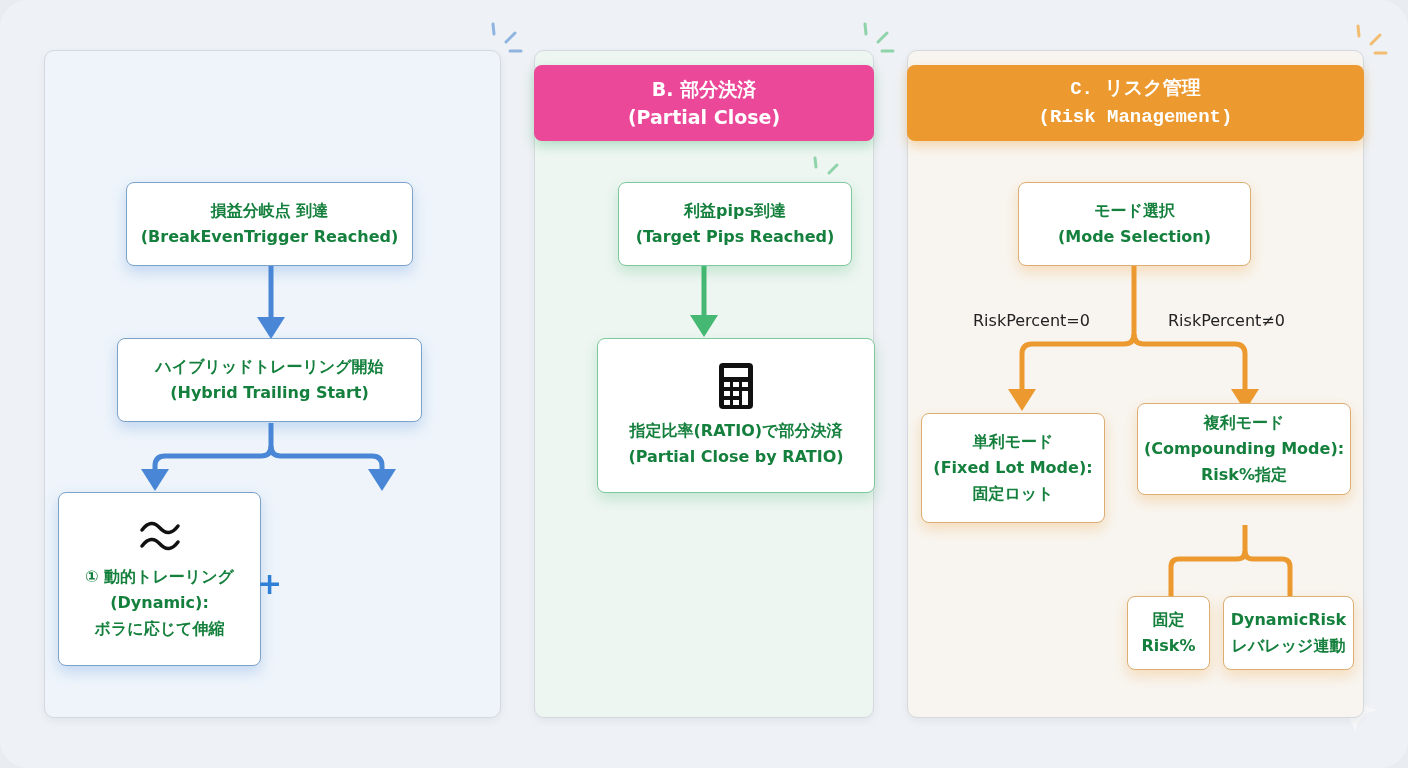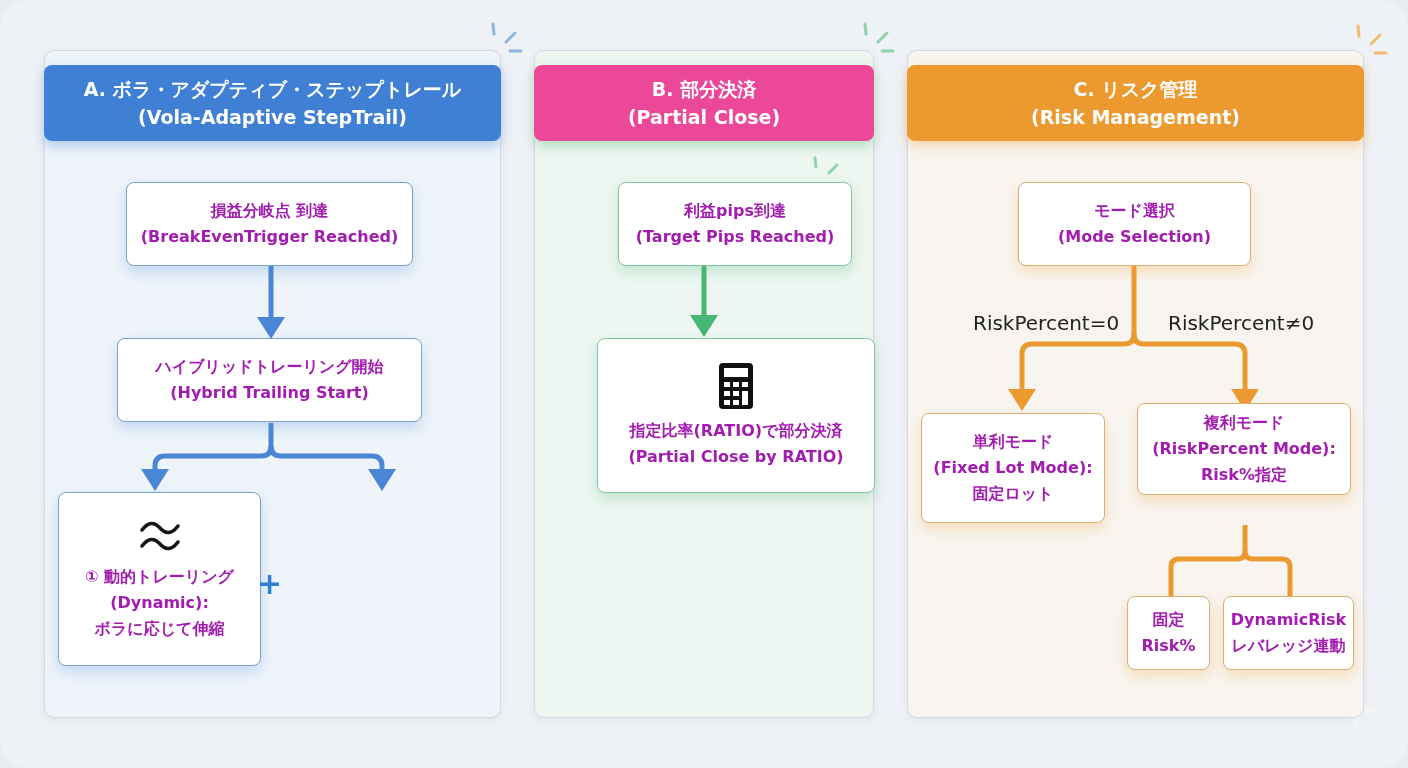--- a/index.html
+++ b/index.html
@@ -23,39 +23,39 @@
     #panel-c { left: 907px; width: 457px; background: #f8f5f0; }
 
     .header {
       position: absolute; left: -1px; right: -1px; top: 14px; height: 76px;
       border-radius: 8px; color: #fff; text-align: center;
       display: flex; flex-direction: column; justify-content: center;
       font-weight: bold; font-size: 19px; line-height: 28px;
     }
     #panel-a .header { background: #3f80d4; box-shadow: 0 5px 12px rgba(63,128,212,0.35); }
     #panel-b .header { background: #ec4899; box-shadow: 0 5px 12px rgba(63,178,108,0.35); }
-    #panel-c .header { background: #ec9a30; box-shadow: 0 5px 12px rgba(236,154,48,0.35); }
+    #panel-c .header { background: #ec9a30; box-shadow: 0 5px 12px rgba(236,154,48,0.35); font-family: Liberation Mono, monospace; }
 
     .node {
       position: absolute; background: #fff; border-radius: 8px;
       text-align: center; display: flex; flex-direction: column;
       justify-content: center; align-items: center;
-      font-size: 16px; line-height: 26px; color: #a21caf;
+      font-size: 16px; line-height: 26px; color: #15803d;
     }
     .node .jp { font-weight: bold; }
     .node .en { font-weight: bold; }
     .blue-node { border: 1px solid #7da2c8; box-shadow: 0 6px 14px rgba(80,140,220,0.28); }
     .green-node { border: 1px solid #7fc79c; box-shadow: 0 6px 14px rgba(63,178,108,0.25); margin-left: 32px; }
     .orange-node { border: 1px solid #dcae73; box-shadow: 0 6px 14px rgba(236,154,48,0.28); }
 
     .ico { display: block; margin-bottom: 8px; }
     svg.flow { position: absolute; left: 0; top: 0; pointer-events: none; }
 
     .edge-label {
-      position: absolute; font-size: 20px; color: #222;
+      position: absolute; font-size: 16px; color: #222;
     }
     .plus {
       position: absolute; color: #2e7fd6; font-size: 30px; font-weight: bold;
       line-height: 30px;
     }
     .spark { position: absolute; }
   </style>
 </head>
 <body>
 
@@ -80,24 +80,20 @@
         <line x1="5" y1="4" x2="6" y2="14"></line>
         <line x1="27" y1="13" x2="18" y2="22"></line>
         <line x1="22" y1="31" x2="33" y2="31"></line>
       </g>
   </svg>
   <svg class="spark" style="left:1330px;top:685px" width="50" height="50" viewBox="0 0 50 50">
     <path d="M25 2 Q28 22 48 25 Q28 28 25 48 Q22 28 2 25 Q22 22 25 2Z" fill="#f5f7fa" opacity="0.9"></path>
   </svg>
 
   <div class="panel" id="panel-a">
-    <div class="header">
-      <span>A. ボラ・アダプティブ・ステップトレール</span>
-      <span>(Vola-Adaptive StepTrail)</span>
-    </div>
 
     <svg class="flow" width="457" height="668">
       <g fill="none" stroke="#4a86d6" stroke-width="5">
         <path d="M226 215 L226 270"></path>
         <path d="M226 372 L226 395 Q226 405 216 405 L120 405 Q110 405 110 415 L110 420"></path>
         <path d="M226 395 Q226 405 236 405 L327 405 Q337 405 337 415 L337 420"></path>
       </g>
       <g fill="#4a86d6">
         <polygon points="212,266 240,266 226,288"></polygon>
         <polygon points="96,418 124,418 110,440"></polygon>
@@ -200,21 +196,21 @@
     </div>
 
     <div class="node orange-node" style="left:13px;top:362px;width:184px;height:110px">
       <span class="jp">単利モード</span>
       <span class="en">(Fixed Lot Mode):</span>
       <span class="en">固定ロット</span>
     </div>
 
     <div class="node orange-node" style="left:229px;top:352px;width:214px;height:92px">
       <span class="jp">複利モード</span>
-      <span class="en">(RiskPercent Mode):</span>
+      <span class="en">(Compounding Mode):</span>
       <span class="en">Risk%指定</span>
     </div>
 
     <div class="node orange-node" style="left:219px;top:545px;width:83px;height:74px">
       <span class="jp">固定</span>
       <span class="en">Risk%</span>
     </div>
 
     <div class="node orange-node" style="left:315px;top:545px;width:131px;height:74px">
       <span class="en">DynamicRisk</span>

